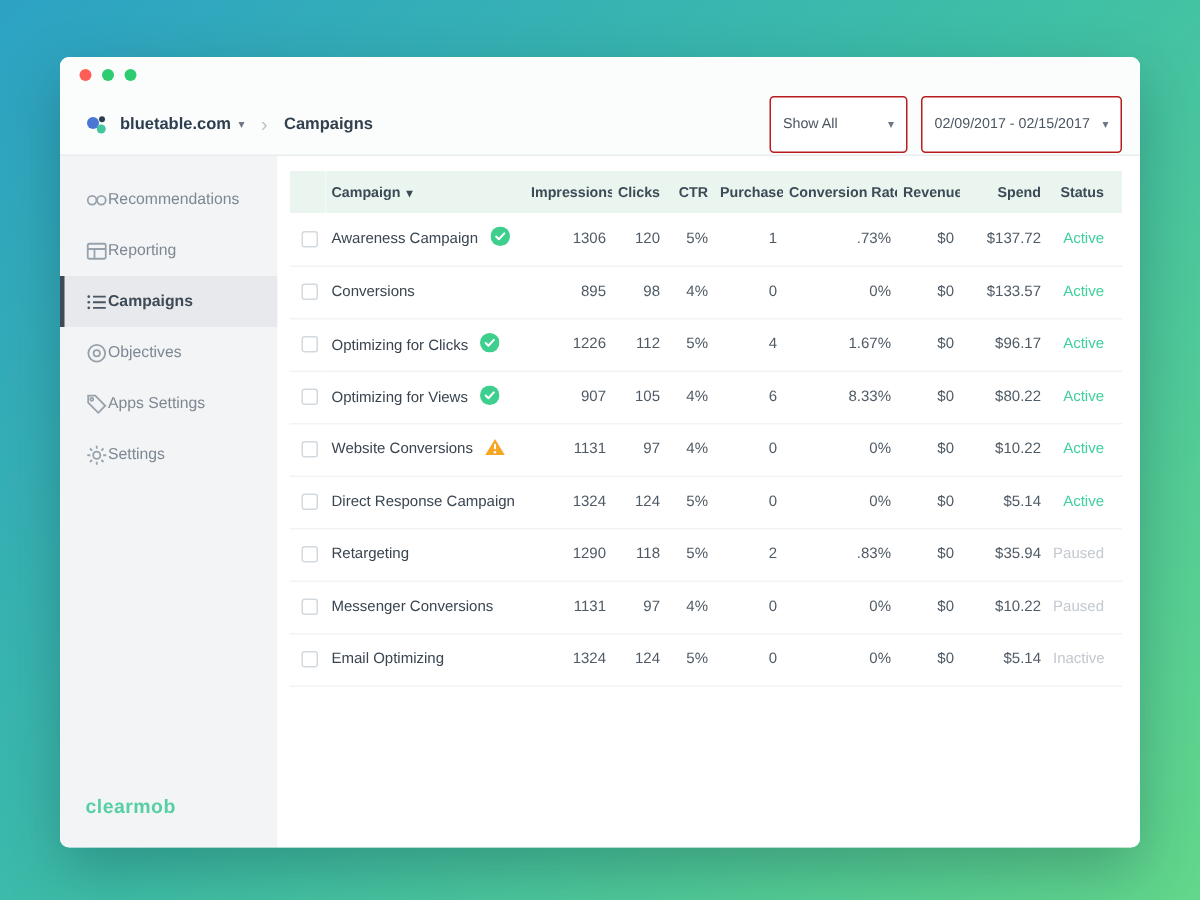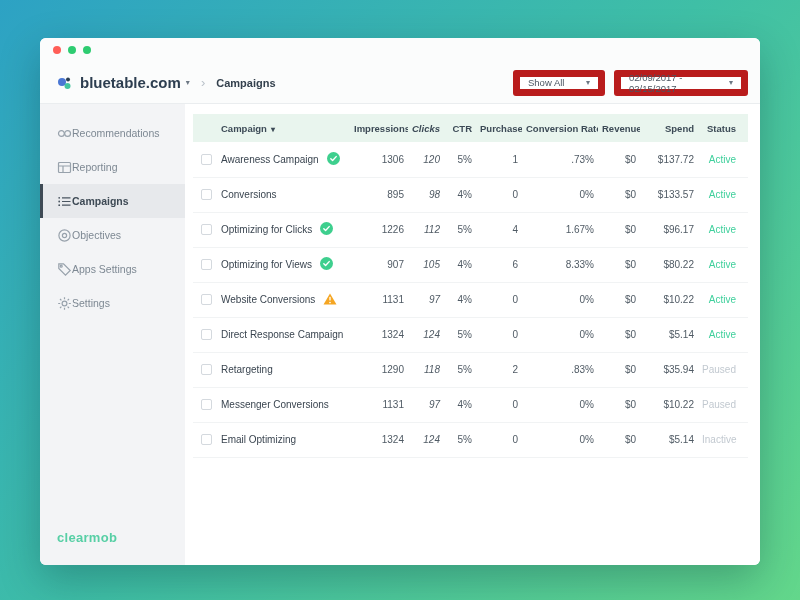--- a/index.html
+++ b/index.html
@@ -26,28 +26,28 @@
   .dot.grn { background: #2ecc71; }
   .header {
     height: 42px; background: #fbfcfc; flex: 0 0 auto;
     border-bottom: 1px solid #eaedef;
     display: flex; align-items: center; justify-content: space-between;
     padding: 0 12px 0 16px;
   }
   .header-left { display: flex; align-items: center; }
   .site-logo { display: inline-flex; margin-right: 8px; }
   .site-switcher { display: flex; align-items: center; cursor: pointer; }
-  .site-name { font-size: 15px; font-weight: bold; color: #2d3e50; }
+  .site-name { font-size: 11px; font-weight: bold; color: #2d3e50; }
   .chevron-down { font-size: 8px; color: #6d7884; margin-left: 5px; line-height: 1; }
   .crumb-sep { color: #b9c1c9; font-size: 13px; margin: 0 11px; line-height: 1; }
   .crumb-current { font-size: 11px; font-weight: bold; color: #33404d; }
   .header-right { display: flex; align-items: center; gap: 9px; }
   .select {
     display: flex; align-items: center; justify-content: space-between;
-    height: 26px; border: 7px solid #b91c1c; border-radius: 3px; background: #fff;
+    height: 38px; border: 1px solid #b91c1c; border-radius: 3px; background: #fff;
     padding: 0 8px; font-size: 9.5px; color: #4b5662; cursor: pointer;
   }
   .select.filter { width: 92px; }
   .select.date { width: 134px; }
   .body { flex: 1; display: flex; min-height: 0; }
   .sidebar {
     width: 145px; flex: 0 0 auto; background: #f3f4f6;
     display: flex; flex-direction: column;
   }
   .nav { padding-top: 12px; }
@@ -76,21 +76,21 @@
   }
   thead th.col-checkbox, thead th.col-campaign { text-align: left; margin-left: 17px; }
   .sort-chevron { font-size: 8px; color: #3c4a56; margin-left: 4px; }
   tbody td {
     height: 35px; padding: 0 4px; border-bottom: 1px solid #f1f3f4;
     font-size: 10px; color: #4f5a64; text-align: right; white-space: nowrap;
   }
   tbody td.col-checkbox, tbody td.col-campaign { text-align: left; }
   .col-checkbox { width: 24px; padding-left: 8px; }
   .col-impressions { width: 58px; }
-  .col-clicks { width: 36px; font-style: italic; }
+  .col-clicks { width: 36px; }
   .col-ctr { width: 32px; text-align: right; }
   .col-purchase { width: 46px; }
   .col-conversion_rate { width: 76px; }
   .col-revenue { width: 42px; }
   .col-spend { width: 58px; }
   .col-status { width: 50px; padding-right: 12px; }
   .checkbox {
     display: inline-block; width: 11px; height: 11px;
     border: 1px solid #d4d9de; border-radius: 2px; background: #fff;
     vertical-align: middle; cursor: pointer;

